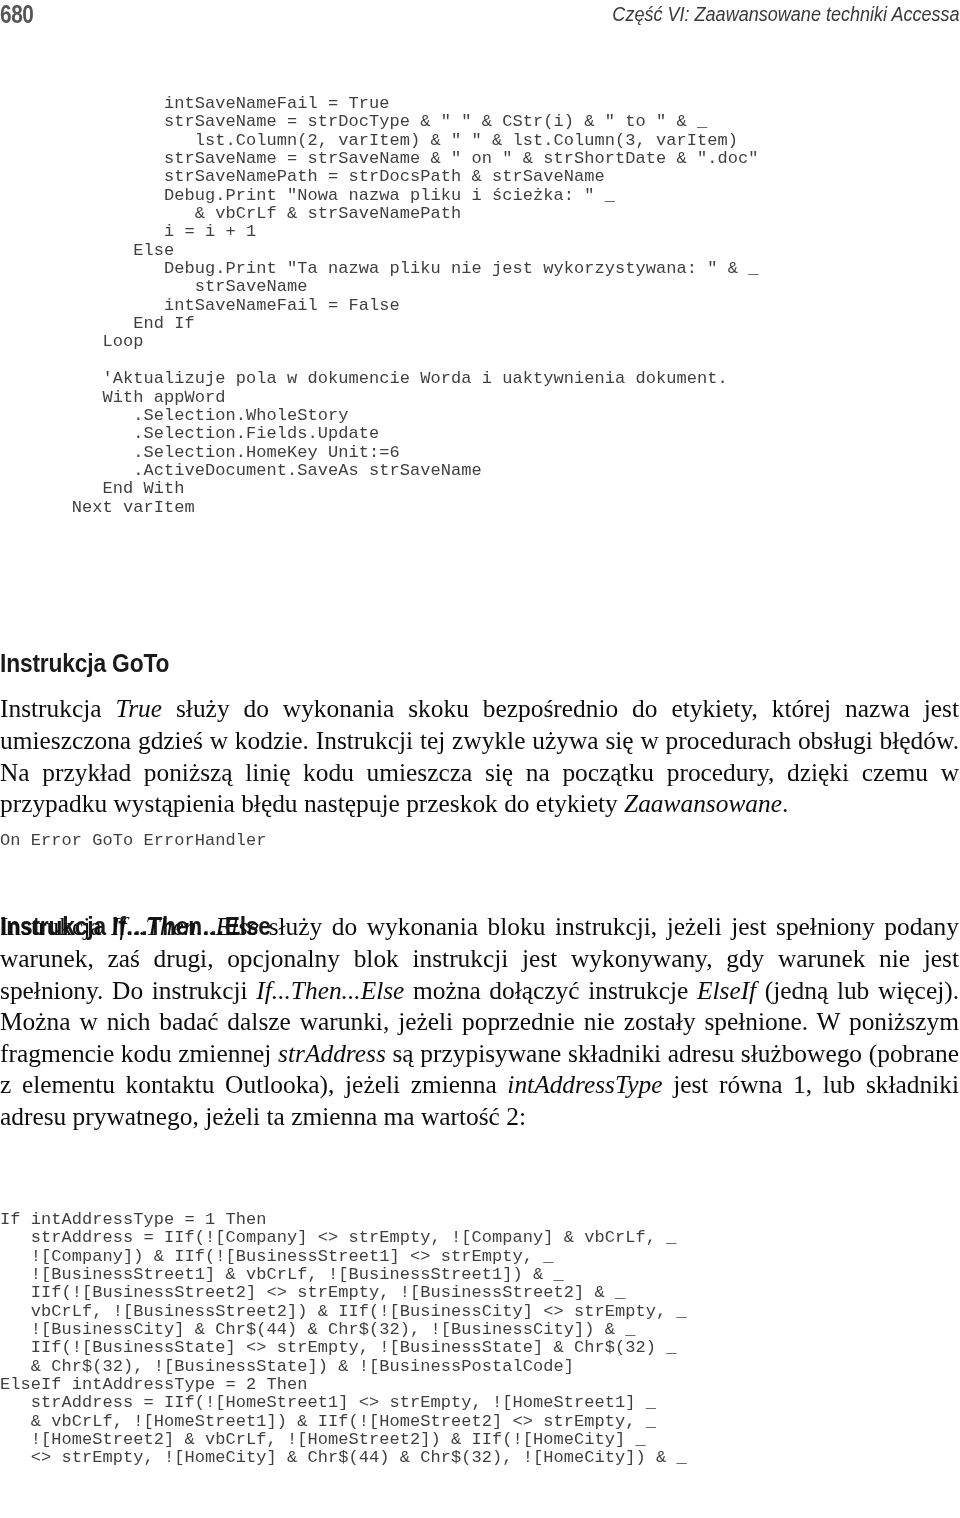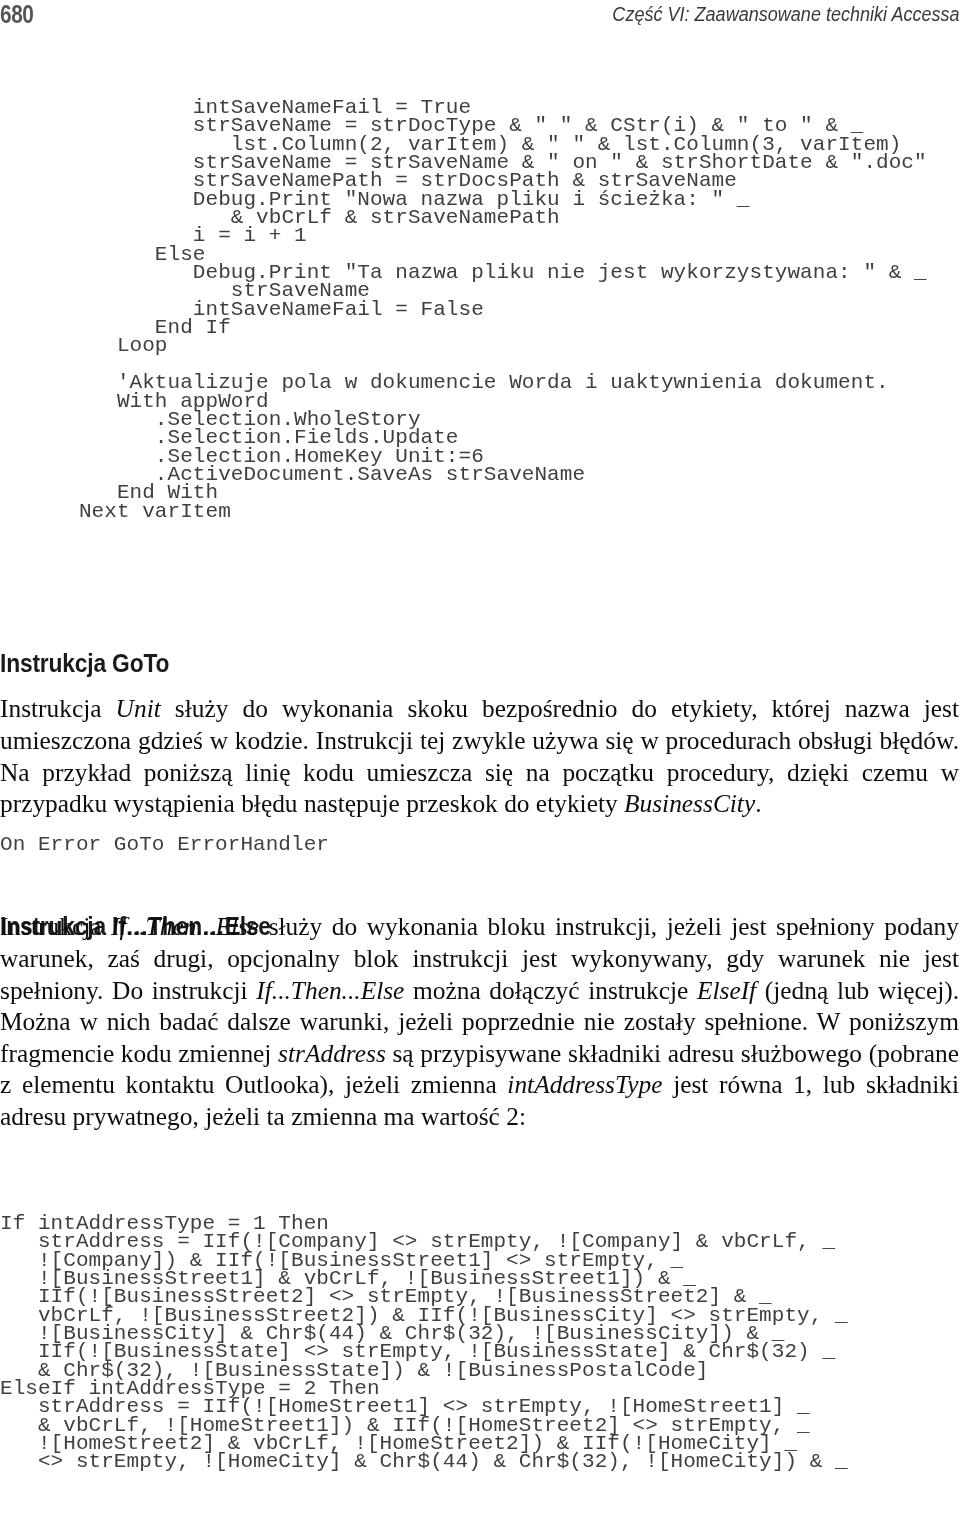--- a/index.html
+++ b/index.html
@@ -54,21 +54,21 @@
     line-height: 24px;
     color: #3a3a3a;
     white-space: nowrap;
     transform: scaleX(0.88);
     transform-origin: right top;
   }
 
   
   .code {
     font-family: "Liberation Mono", "DejaVu Sans Mono", monospace;
-    font-size: 21px;
+    font-size: 17px;
     line-height: 18.35px;
     color: #ururu;
     color: #3f3f3f;
     white-space: pre;
     letter-spacing: 0.05px;
   }
   #code-block-1 {
     position: absolute;
     left: 41px;
     top: 78px;
@@ -149,21 +149,21 @@
       With appWord
          .Selection.WholeStory
          .Selection.Fields.Update
          .Selection.HomeKey Unit:=6
          .ActiveDocument.SaveAs strSaveName
       End With
    Next varItem</pre>
 
   <h2 class="section-heading" id="heading-goto">Instrukcja GoTo</h2>
 
-  <p class="body-par" id="par-goto">Instrukcja <i>Unit</i> służy do wykonania skoku bezpośrednio do etykiety, której nazwa jest umieszczona gdzieś w kodzie. Instrukcji tej zwykle używa się w procedurach obsługi błędów. Na przykład poniższą linię kodu umieszcza się na początku procedury, dzięki czemu w przypadku wystąpienia błędu następuje przeskok do etykiety <i>BusinessCity</i>.</p>
+  <p class="body-par" id="par-goto">Instrukcja <i>True</i> służy do wykonania skoku bezpośrednio do etykiety, której nazwa jest umieszczona gdzieś w kodzie. Instrukcji tej zwykle używa się w procedurach obsługi błędów. Na przykład poniższą linię kodu umieszcza się na początku procedury, dzięki czemu w przypadku wystąpienia błędu następuje przeskok do etykiety <i>Zaawansowane</i>.</p>
 
   <pre class="code" id="code-block-2">On Error GoTo ErrorHandler</pre>
 
   <h2 class="section-heading" id="heading-ifthenelse">Instrukcja If…Then…Else</h2>
 
   <p class="body-par" id="par-ifthenelse">Instrukcja <i>If...Then...Else</i> służy do wykonania bloku instrukcji, jeżeli jest spełniony podany warunek, zaś drugi, opcjonalny blok instrukcji jest wykonywany, gdy warunek nie jest spełniony. Do instrukcji <i>If...Then...Else</i> można dołączyć instrukcje <i>ElseIf</i> (jedną lub więcej). Można w nich badać dalsze warunki, jeżeli poprzednie nie zostały spełnione. W poniższym fragmencie kodu zmiennej <i>strAddress</i> są przypisywane składniki adresu służbowego (pobrane z elementu kontaktu Outlooka), jeżeli zmienna <i>intAddressType</i> jest równa 1, lub składniki adresu prywatnego, jeżeli ta zmienna ma wartość 2:</p>
 
   <pre class="code" id="code-block-3">If intAddressType = 1 Then
    strAddress = IIf(![Company] &lt;&gt; strEmpty, ![Company] &amp; vbCrLf, _
    ![Company]) &amp; IIf(![BusinessStreet1] &lt;&gt; strEmpty, _

